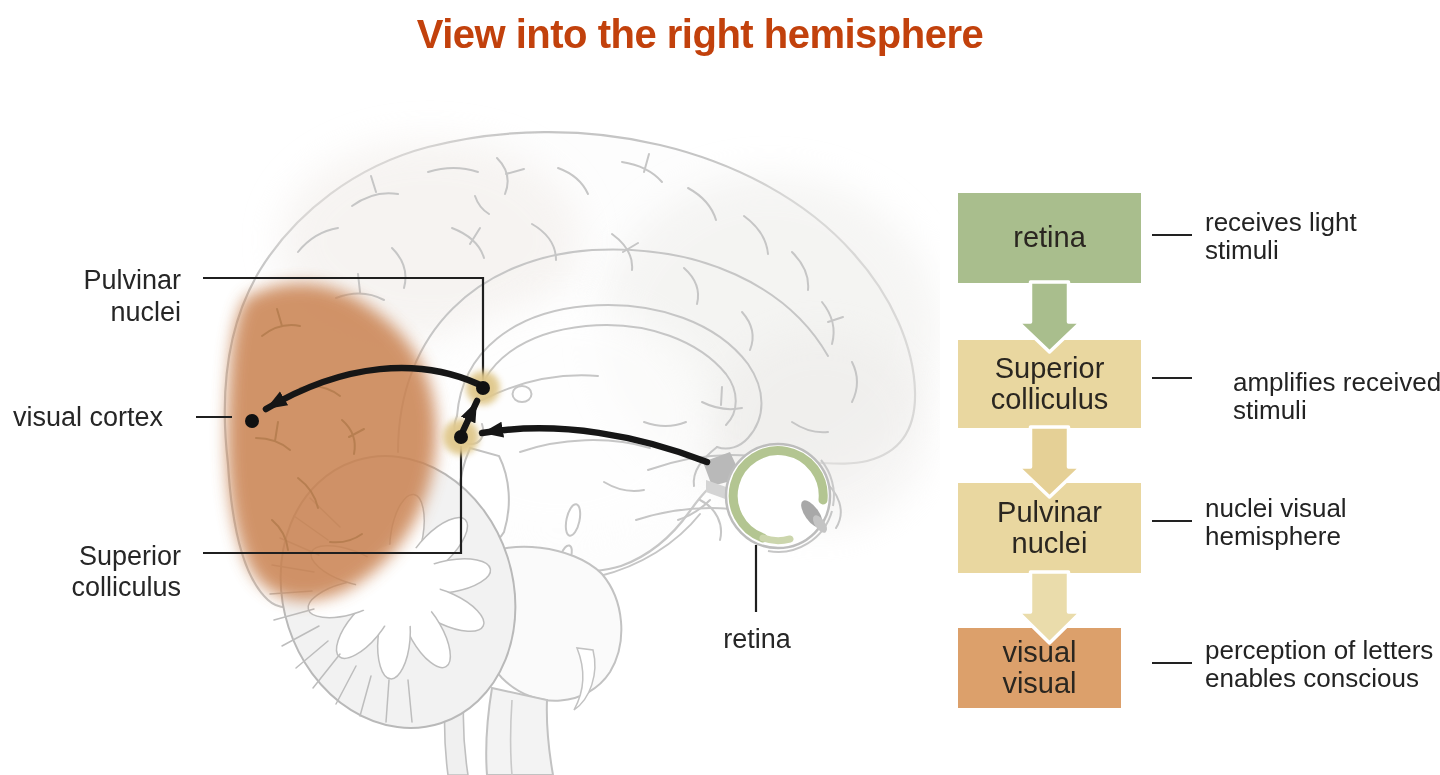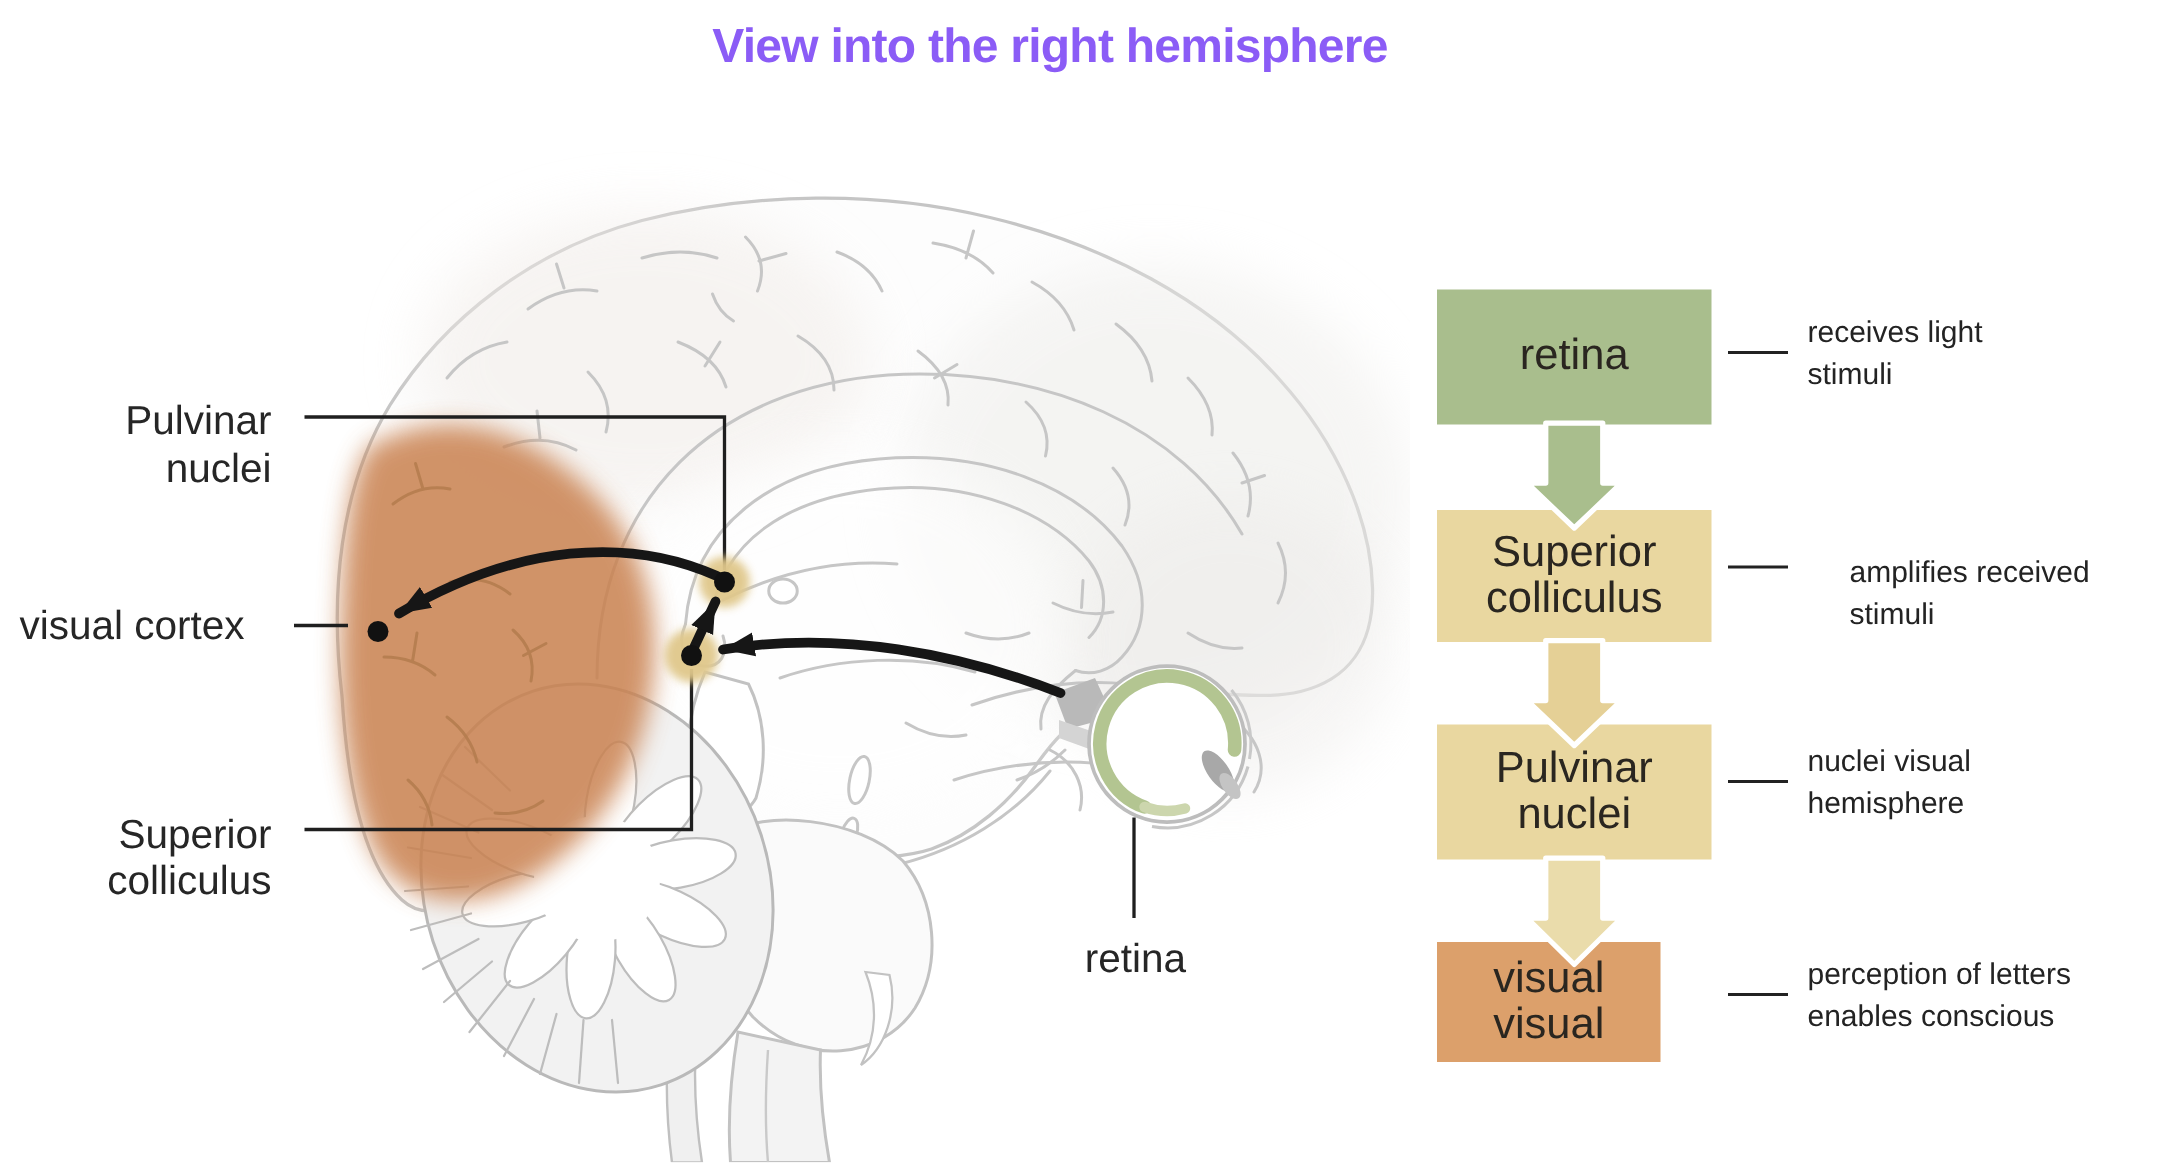--- a/index.html
+++ b/index.html
@@ -1,27 +1,27 @@
 <!DOCTYPE html>
 <html><head>
 <meta charset="utf-8">
 <style>
   html,body{margin:0;padding:0;background:#ffffff;}
   .page{position:relative;width:1440px;height:775px;background:#ffffff;overflow:hidden;
         font-family:"Liberation Sans", sans-serif;color:#262626;}
   .title{position:absolute;top:12px;left:0;width:1400px;margin:0;text-align:center;
-         font-size:32px;font-weight:700;letter-spacing:-0.5px;color:#8b5cf6;}
+         font-size:40px;font-weight:700;letter-spacing:-0.5px;color:#c2410c;}
   svg{position:absolute;}
   #brain-svg{left:0;top:0;}
   #flow-arrows{left:0;top:0;pointer-events:none;}
   .flow-box{position:absolute;display:flex;align-items:center;justify-content:center;
             text-align:center;font-size:29px;line-height:1.08;color:#2a2620;}
   .flow-box .lbl{width:160px;}
   .flow-dash{position:absolute;width:40px;border-top:2.5px solid #222;}
-  .flow-desc{position:absolute;width:230px;font-size:20px;line-height:28px;color:#232323;}
+  .flow-desc{position:absolute;width:230px;font-size:26px;line-height:28px;color:#232323;}
   .svg-label{font-family:"Liberation Sans", sans-serif;font-size:27px;fill:#262626;}
 </style>
 </head>
 <body>
 
 <div class="page">
 
   <h1 class="title">View into the right hemisphere</h1>
 
   <svg id="brain-svg" width="940" height="775" viewBox="0 0 940 775">
@@ -207,21 +207,21 @@
     </div>
   </div>
 
   <div class="flow-box" style="left: 958px; top: 483px; width: 183px; height: 90px; background-color: rgb(233, 215, 160);">
     <div class="lbl">
       <div>Pulvinar</div>
       <div>nuclei</div>
     </div>
   </div>
 
-  <div class="flow-box" style="left: 958px; top: 628px; width: 149px; height: 80px; background-color: rgb(220, 160, 107);">
+  <div class="flow-box" style="left: 958px; top: 628px; width: 163px; height: 80px; background-color: rgb(220, 160, 107);">
     <div class="lbl">
       <div>visual</div>
       <div>visual</div>
     </div>
   </div>
 
   <svg id="flow-arrows" width="1440" height="775" viewBox="0 0 1440 775">
     <polygon points="1030.5,282 1068.5,282 1068.5,322 1081,322 1049.5,352 1018,322 1030.5,322" stroke="#ffffff" stroke-width="3.5" stroke-linejoin="round" fill="#a9be8d"></polygon>
     <polygon points="1030.5,427 1068.5,427 1068.5,467 1081,467 1049.5,497 1018,467 1030.5,467" stroke="#ffffff" stroke-width="3.5" stroke-linejoin="round" fill="#e5d096"></polygon>
     <polygon points="1030.5,572 1068.5,572 1068.5,612 1081,612 1049.5,643 1018,612 1030.5,612" stroke="#ffffff" stroke-width="3.5" stroke-linejoin="round" fill="#eadcab"></polygon>

